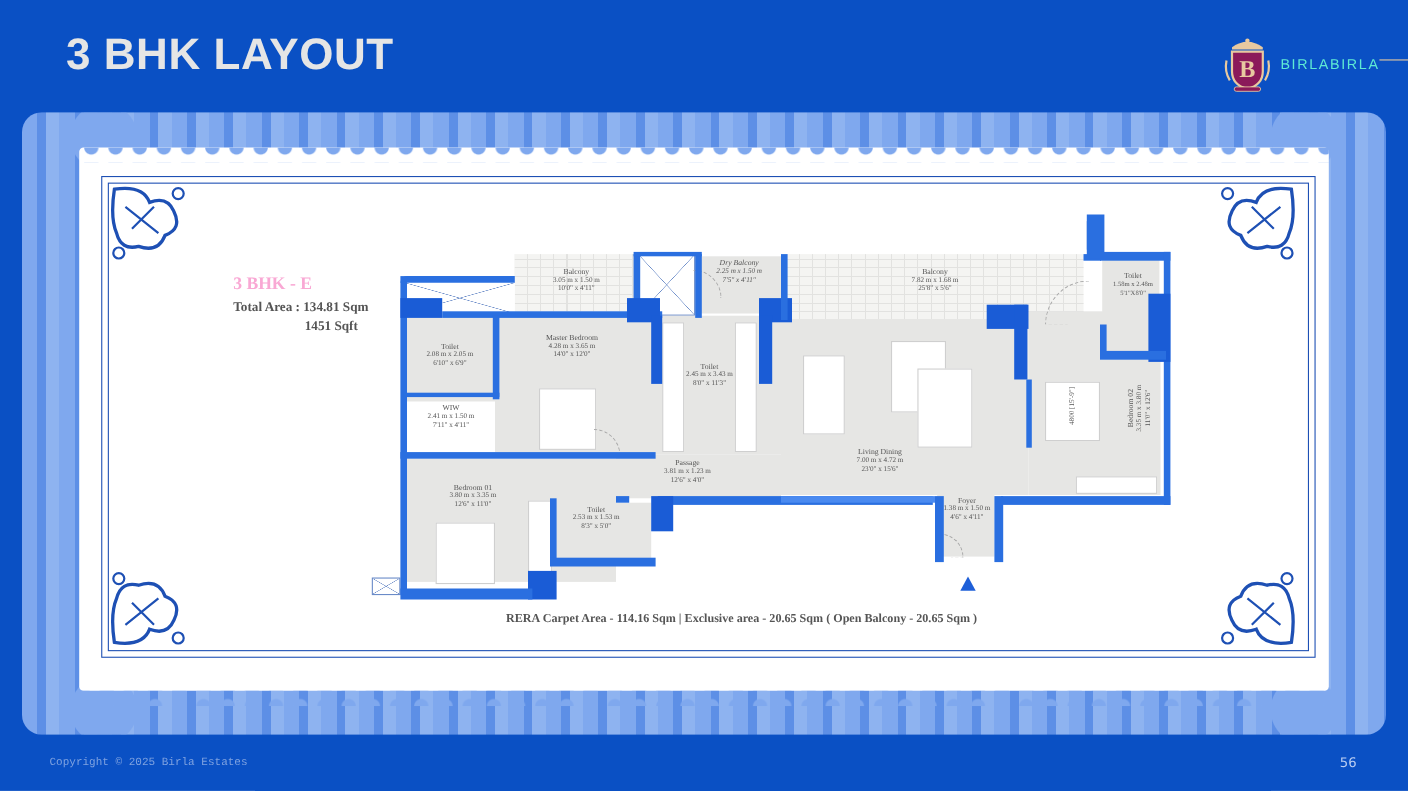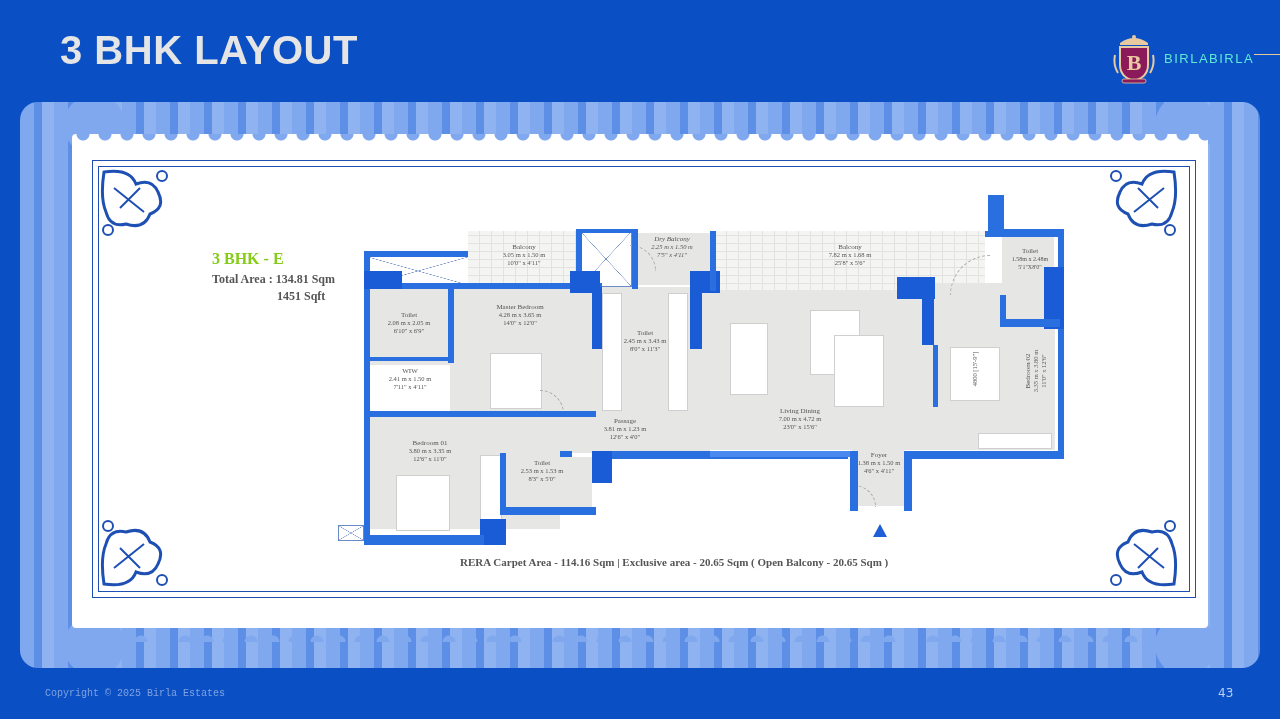--- a/index.html
+++ b/index.html
@@ -66,21 +66,21 @@
       border: 1px solid #1e50b4;
     }
     .corner-orn {
       position: absolute; width: 70px; height: 70px;
     }
 
     
     .unit-title {
       position: absolute; left: 212px; top: 250px;
       font-family: "Liberation Serif", serif; font-weight: bold;
-      font-size: 16px; color: #84cc16;
+      font-size: 16px; color: #f9a8d4;
     }
     .unit-area {
       position: absolute; left: 212px; top: 272px;
       font-family: "Liberation Serif", serif; font-weight: bold;
       font-size: 12px; color: #555555;
     }
     .unit-sqft {
       position: absolute; left: 277px; top: 289px;
       font-family: "Liberation Serif", serif; font-weight: bold;
       font-size: 12px; color: #555555;
@@ -356,13 +356,13 @@
     <div>1.38 m x 1.50 m</div>
     <div>4'6" x 4'11"</div>
   </div>
 </div>
 
 <div class="entry-arrow"></div>
 
 <div class="rera">RERA Carpet Area - 114.16 Sqm | Exclusive area - 20.65 Sqm ( Open Balcony - 20.65 Sqm )</div>
 
 <div class="copyright">Copyright © 2025 Birla Estates</div>
-<div class="page-num">43</div>
+<div class="page-num">56</div>
 
 </body></html>

